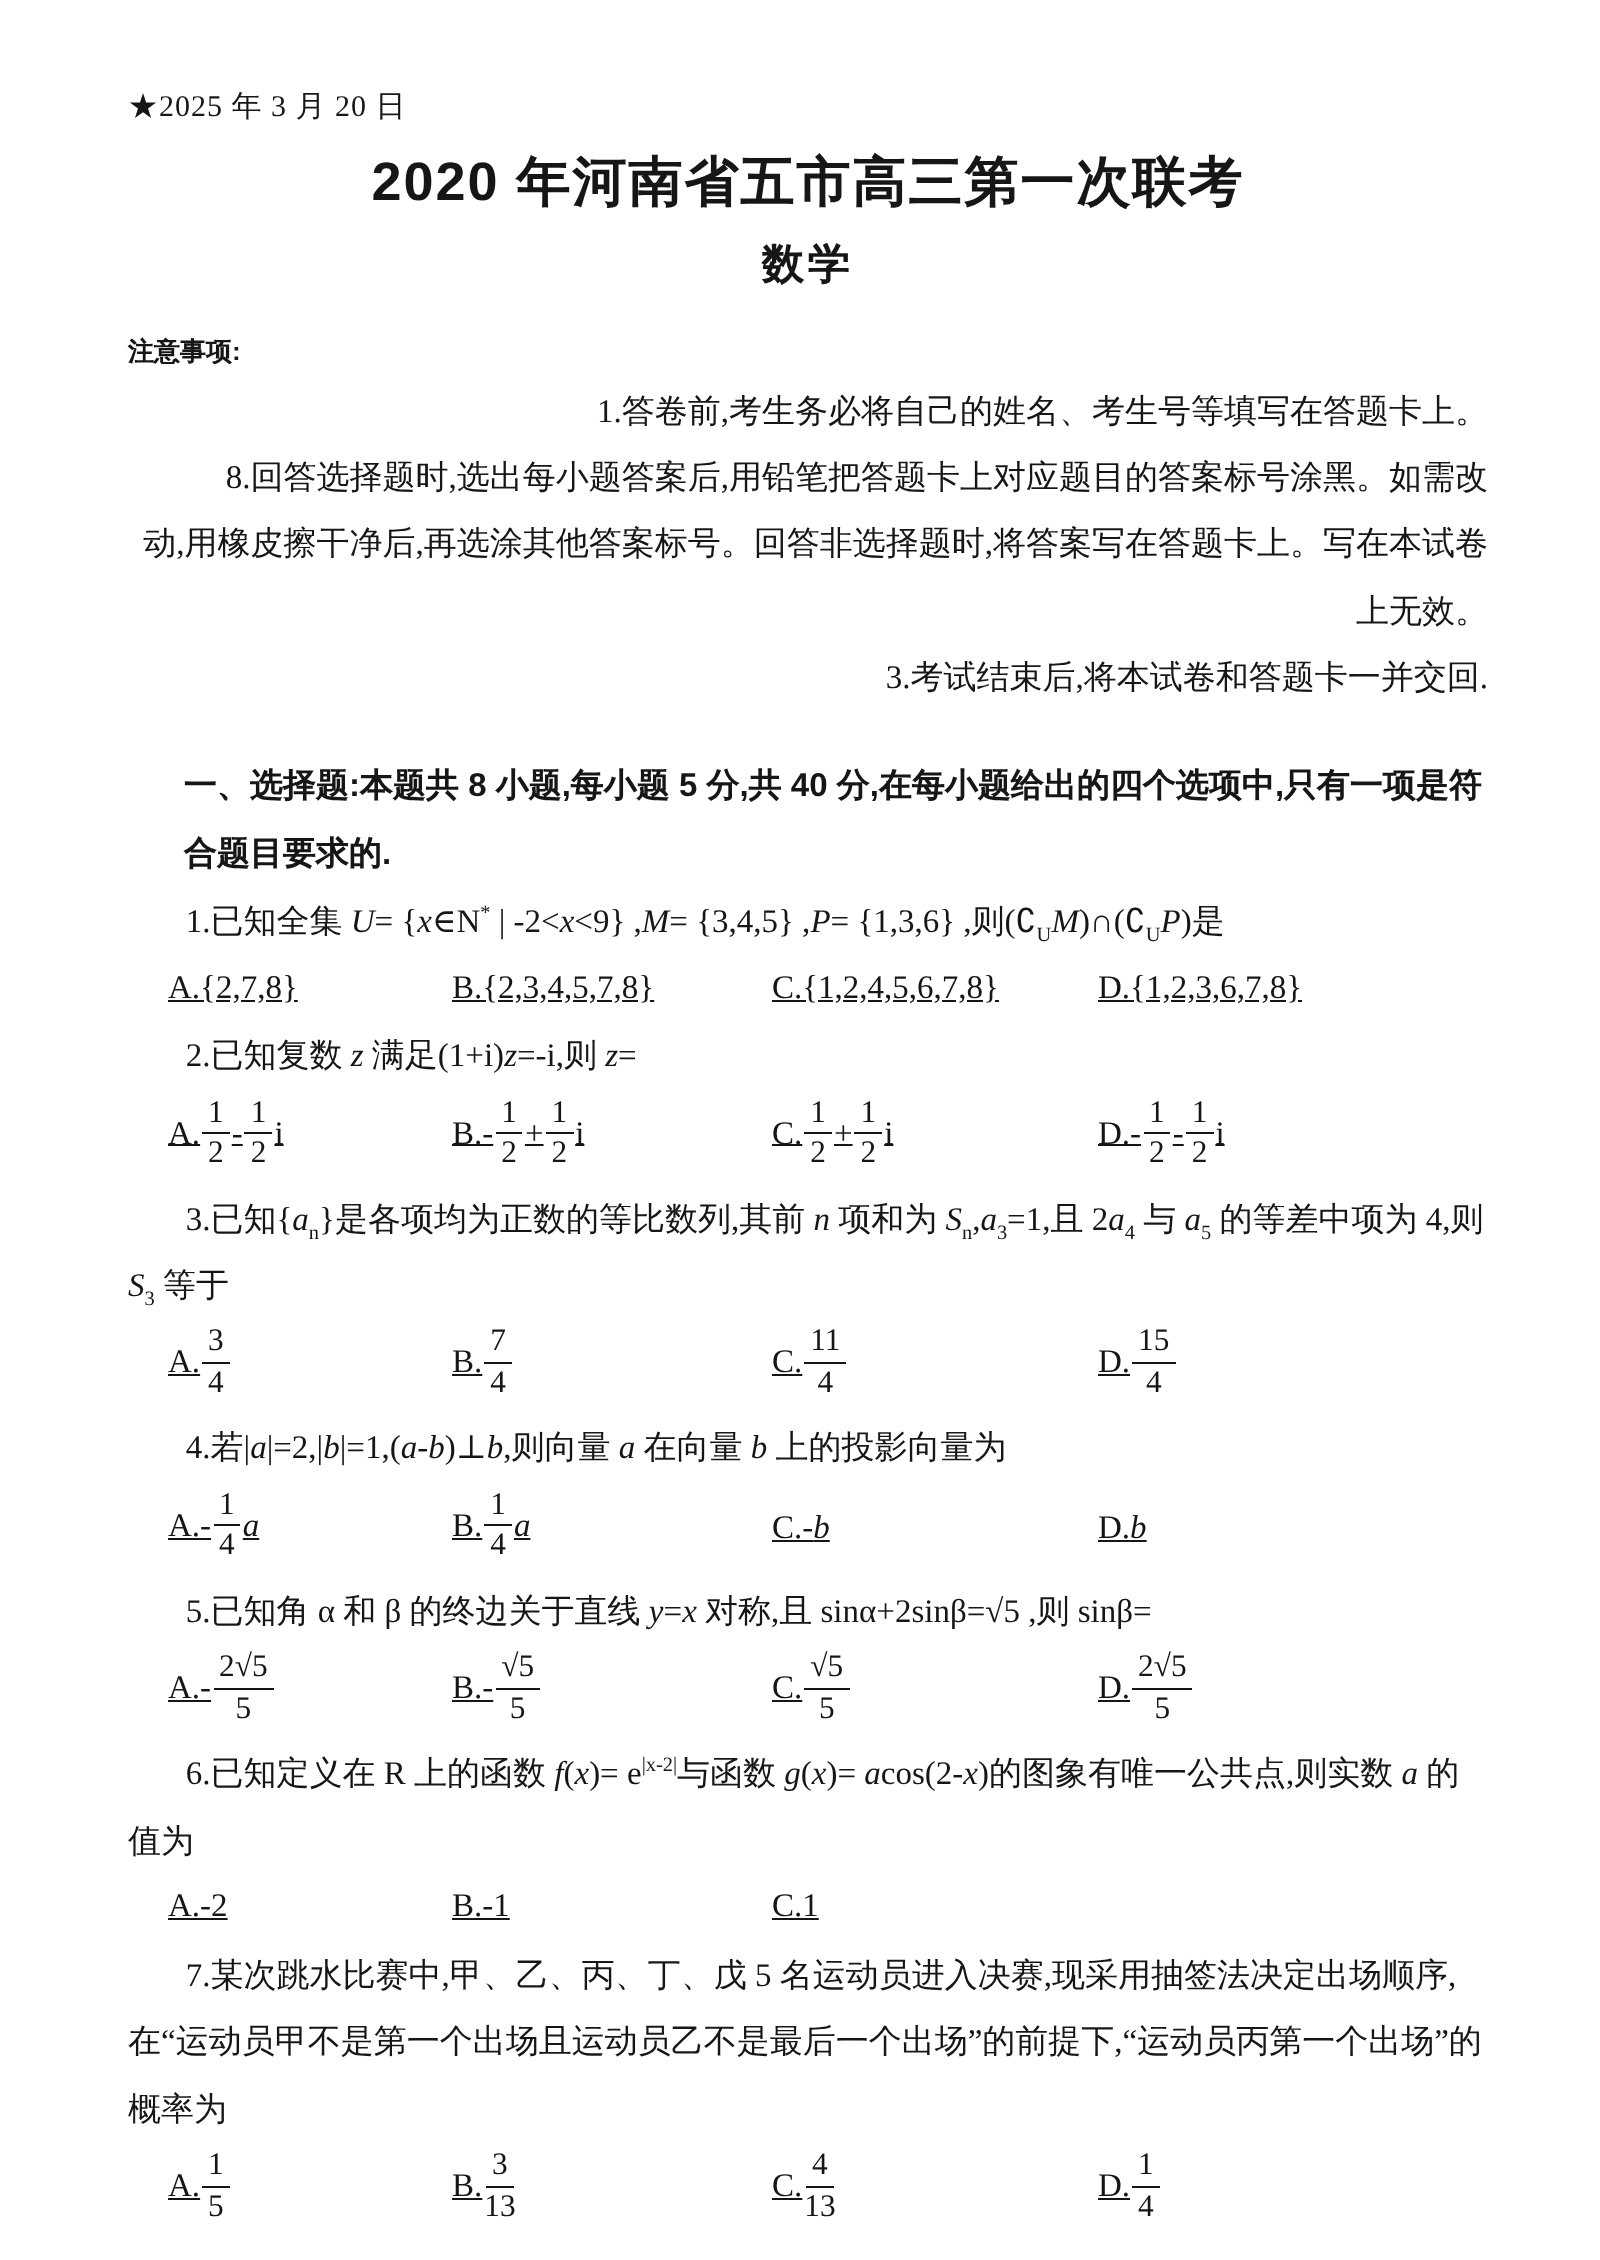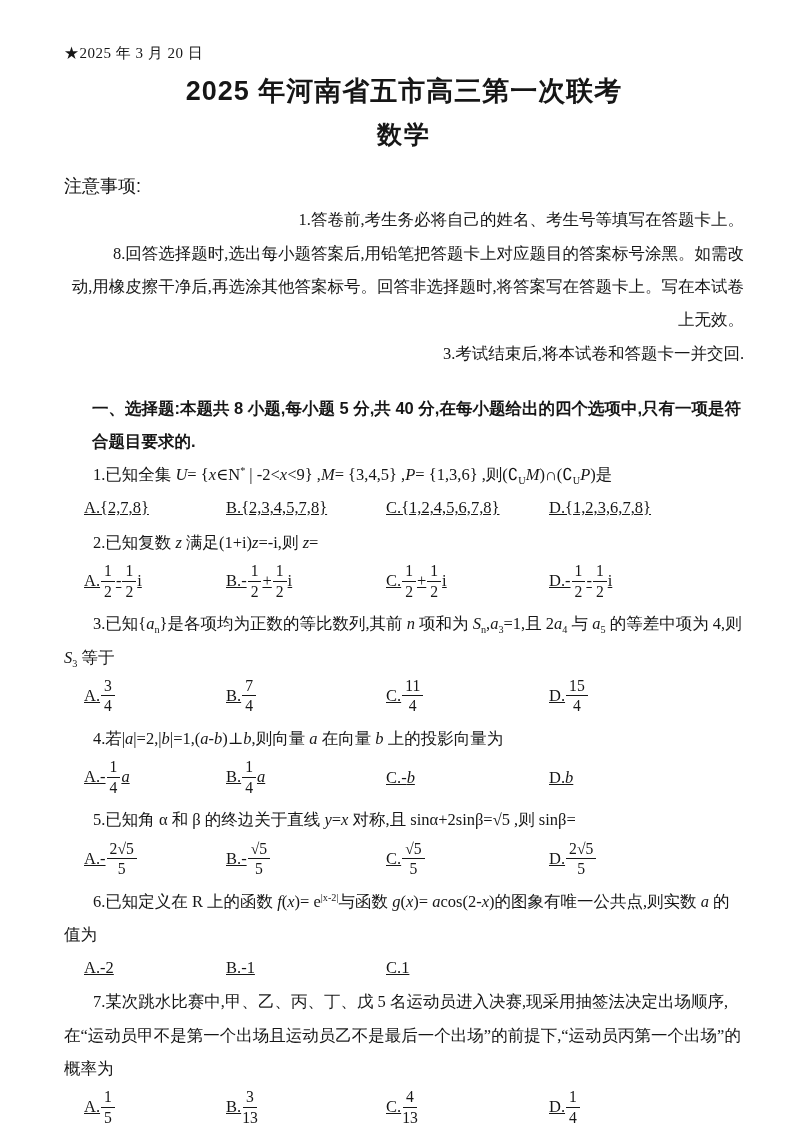--- a/index.html
+++ b/index.html
@@ -7,24 +7,24 @@
     width:800px;height:1130px;overflow:hidden;
     background:#ffffff;color:#161616;
     font-family:"Liberation Serif","DejaVu Serif",serif;
     font-size:16.5px;
     -webkit-font-smoothing:antialiased;
   }
   .page{box-sizing:border-box;width:800px;height:924px;padding:44px 56px 0 64px;display:flex;flex-direction:column;}
   .date-line{font-size:15px;letter-spacing:.5px;}
   .exam-title{margin:10px 0 0;text-align:center;font-size:27px;font-weight:700;letter-spacing:1px;
     font-family:"Liberation Sans","DejaVu Sans",sans-serif;}
-  .exam-subject{margin:9px 0 0;text-align:center;font-size:25px;font-weight:700;letter-spacing:2px;
+  .exam-subject{margin:9px 0 0;text-align:center;font-size:21px;font-weight:700;letter-spacing:2px;
     font-family:"Liberation Sans","DejaVu Sans",sans-serif;}
   .notice{margin-top:18px;}
-  .notice-head{font-weight:400;font-size:18px;font-family:"Liberation Sans","DejaVu Sans",sans-serif;line-height:1.9;}
+  .notice-head{font-weight:700;font-size:13px;font-family:"Liberation Sans","DejaVu Sans",sans-serif;line-height:1.9;}
   .notice p{margin:0;line-height:2.02;text-indent:1.75em;text-align:right;}
   .sec-head{margin-top:22px;font-weight:700;font-size:16.5px;line-height:2.02;
     font-family:"Liberation Sans","DejaVu Sans",sans-serif;margin-left:28px;}
   .stem{margin:0;line-height:2.02;text-indent:1.75em;}
   .opts{display:grid;grid-template-columns:142px 160px 163px 1fr;align-items:center;
     margin:0 0 1px 20px;min-height:33px;}
   .opts.tall{padding:4px 0 5px;}
   .opt{white-space:nowrap;text-decoration:underline;}
   .frac{display:inline-flex;flex-direction:column;align-items:center;vertical-align:middle;
     line-height:1.12;margin:0 1px;font-size:0.95em;position:relative;top:-1px;}
@@ -34,21 +34,21 @@
   sub{font-size:.62em;line-height:0;}
   i{font-style:italic;}
 </style>
 </head>
 <body>
 
 <div class="page">
 
   <div class="date-line">★2025 年 3 月 20 日</div>
 
-  <h1 class="exam-title">2025 年河南省五市高三第一次联考</h1>
+  <h1 class="exam-title">2020 年河南省五市高三第一次联考</h1>
   <div class="exam-subject">数学</div>
 
   <div class="notice">
     <div class="notice-head">注意事项:</div>
     <p>1.答卷前,考生务必将自己的姓名、考生号等填写在答题卡上。</p>
     <p>8.回答选择题时,选出每小题答案后,用铅笔把答题卡上对应题目的答案标号涂黑。如需改动,用橡皮擦干净后,再选涂其他答案标号。回答非选择题时,将答案写在答题卡上。写在本试卷上无效。</p>
     <p>3.考试结束后,将本试卷和答题卡一并交回.</p>
   </div>
 
   <div class="sec-head">一、选择题:本题共 8 小题,每小题 5 分,共 40 分,在每小题给出的四个选项中,只有一项是符合题目要求的.</div>

